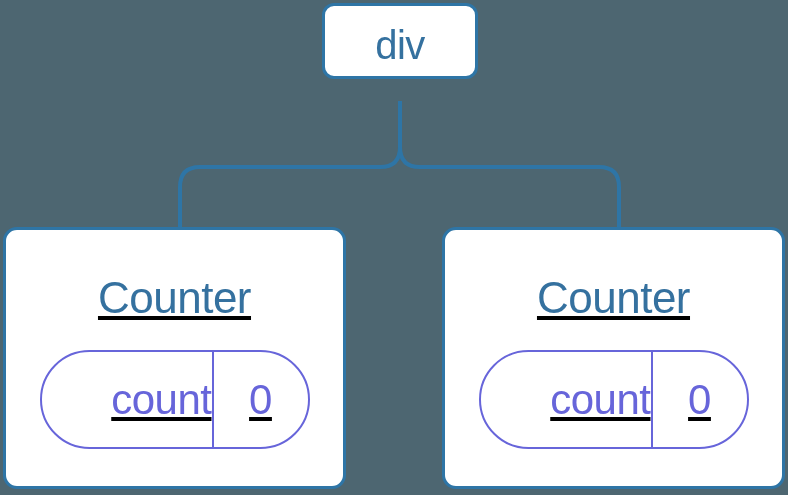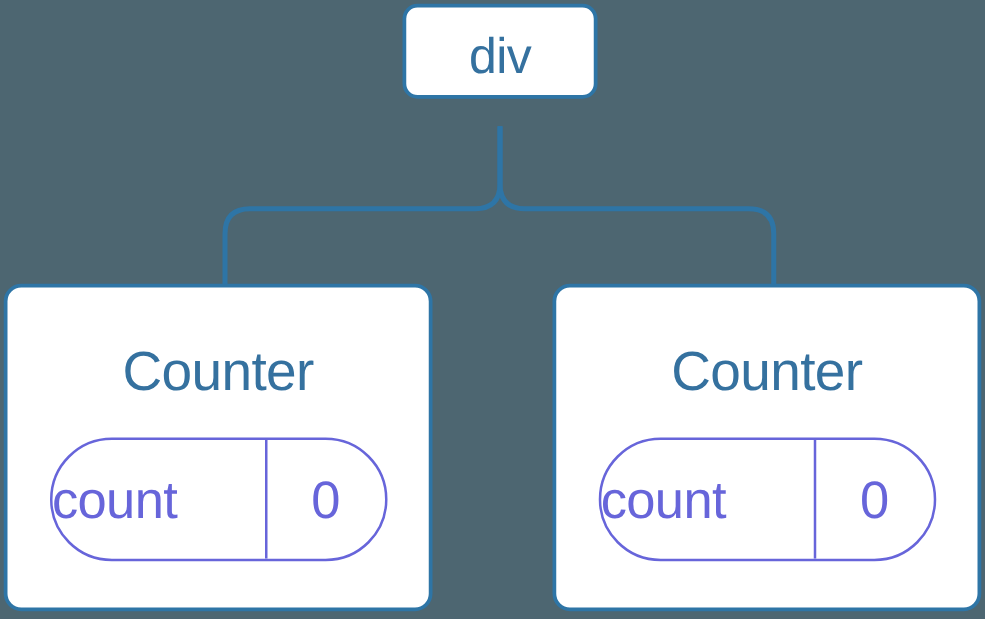--- a/index.html
+++ b/index.html
@@ -56,20 +56,21 @@
     letter-spacing: -0.5px;
   }
 
   .card {
     top: 227px;
     width: 343px; height: 262px;
     border-radius: 14px;
     display: flex;
     flex-direction: column;
     align-items: center;
+    text-decoration: underline;
   }
   .card-left  { left: 3px; }
   .card-right { left: 442px; }
 
   .card-title {
     margin-top: 46px;
     font-size: 44px;
     line-height: 1;
     color: var(--title-text);
     letter-spacing: -0.5px;
@@ -82,21 +83,21 @@
     border-radius: 60px;
     display: flex;
     overflow: hidden;
     background: var(--node-fill);
   }
   .pill-key-cell {
     width: 172px;
     border-right: 2px solid var(--state-accent);
     display: flex;
     align-items: center;
-    justify-content: flex-start;
+    justify-content: flex-end;
   }
   .pill-value-cell {
     flex: 1;
     display: flex;
     align-items: center;
     justify-content: center;
   }
   .pill-key, .pill-value {
     font-size: 42px;
     line-height: 1;

